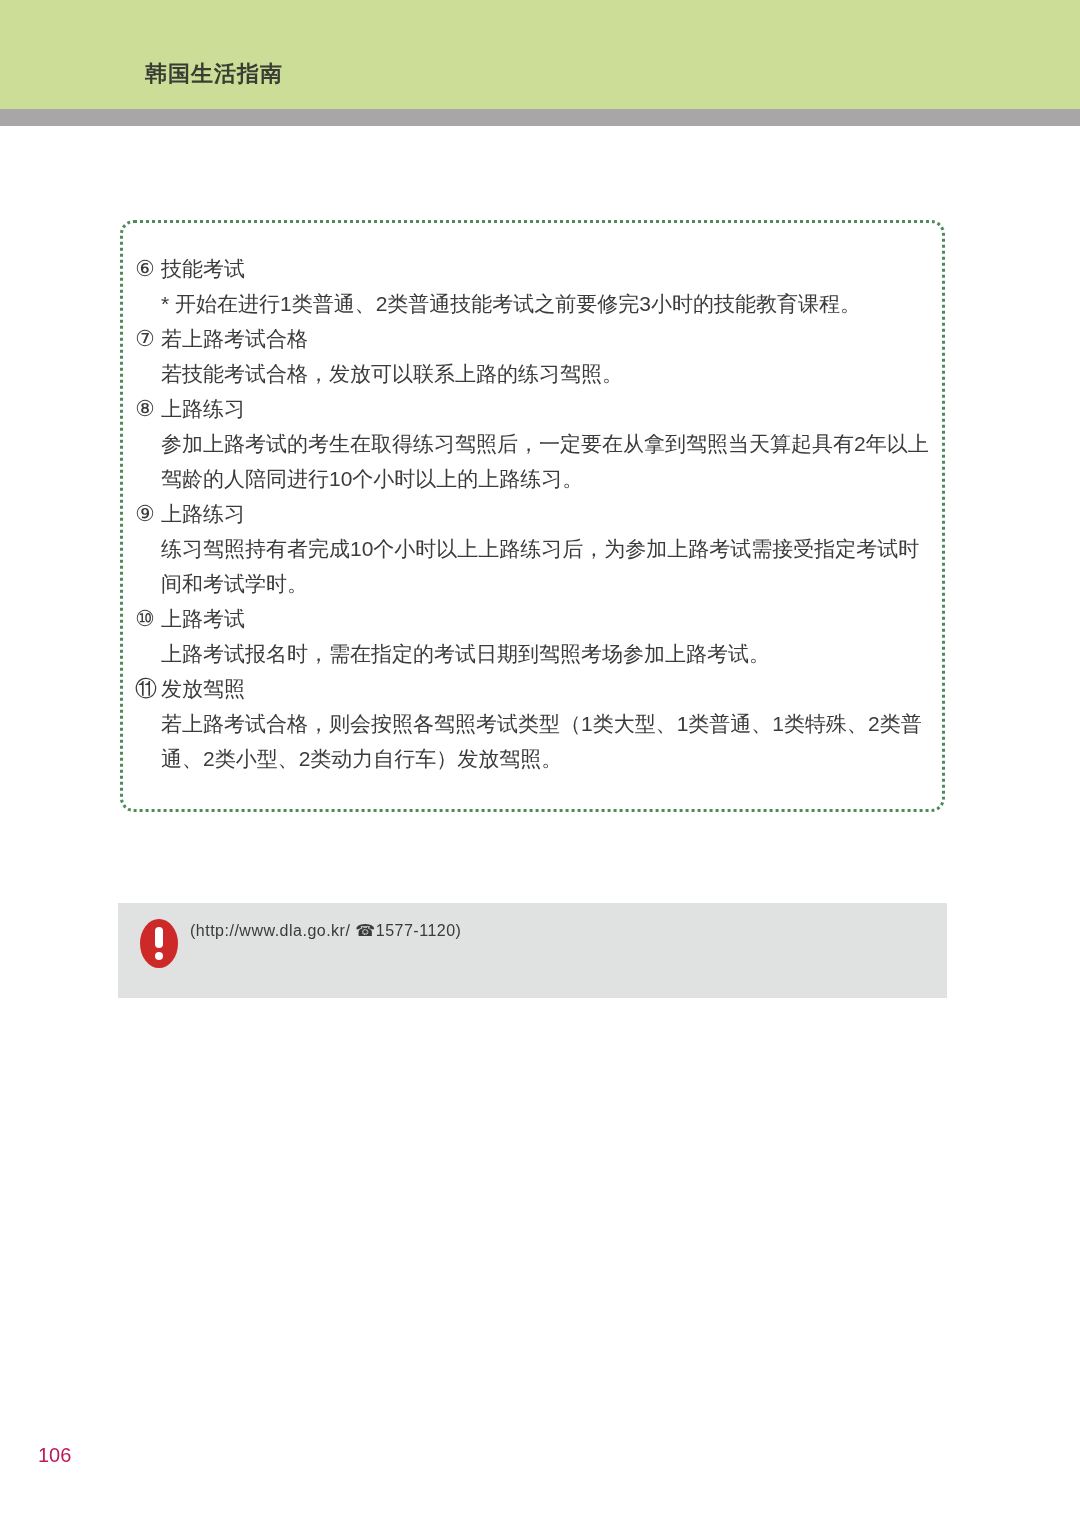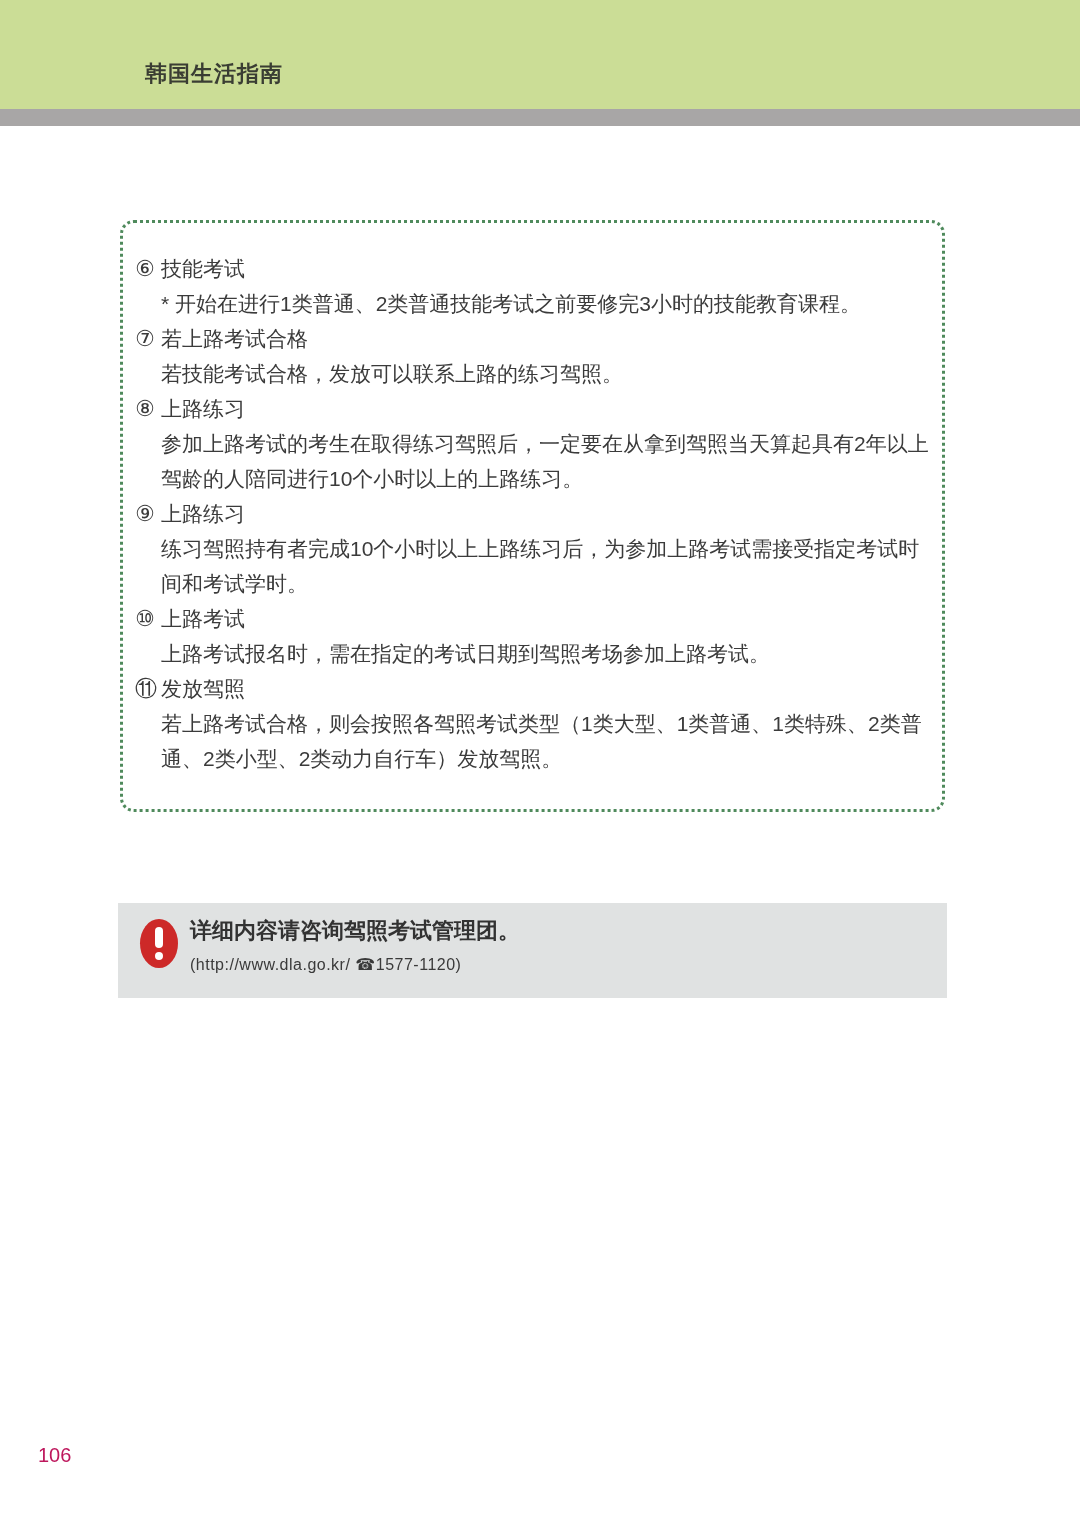--- a/index.html
+++ b/index.html
@@ -197,20 +197,19 @@
   </div>
 </div>
   </section>
 
   <aside class="notice">
     <div class="notice-icon">
       <div class="excl-bar"></div>
       <div class="excl-dot"></div>
     </div>
     <div class="notice-text">
-      <p class="notice-line1">详细内容请咨询驾照考试管理团。</p>
       <p class="notice-line2">(http://www.dla.go.kr/ ☎1577-1120)</p>
     </div>
   </aside>
 
   <div class="page-number">106</div>
 
 </div>
 
 </body></html>

